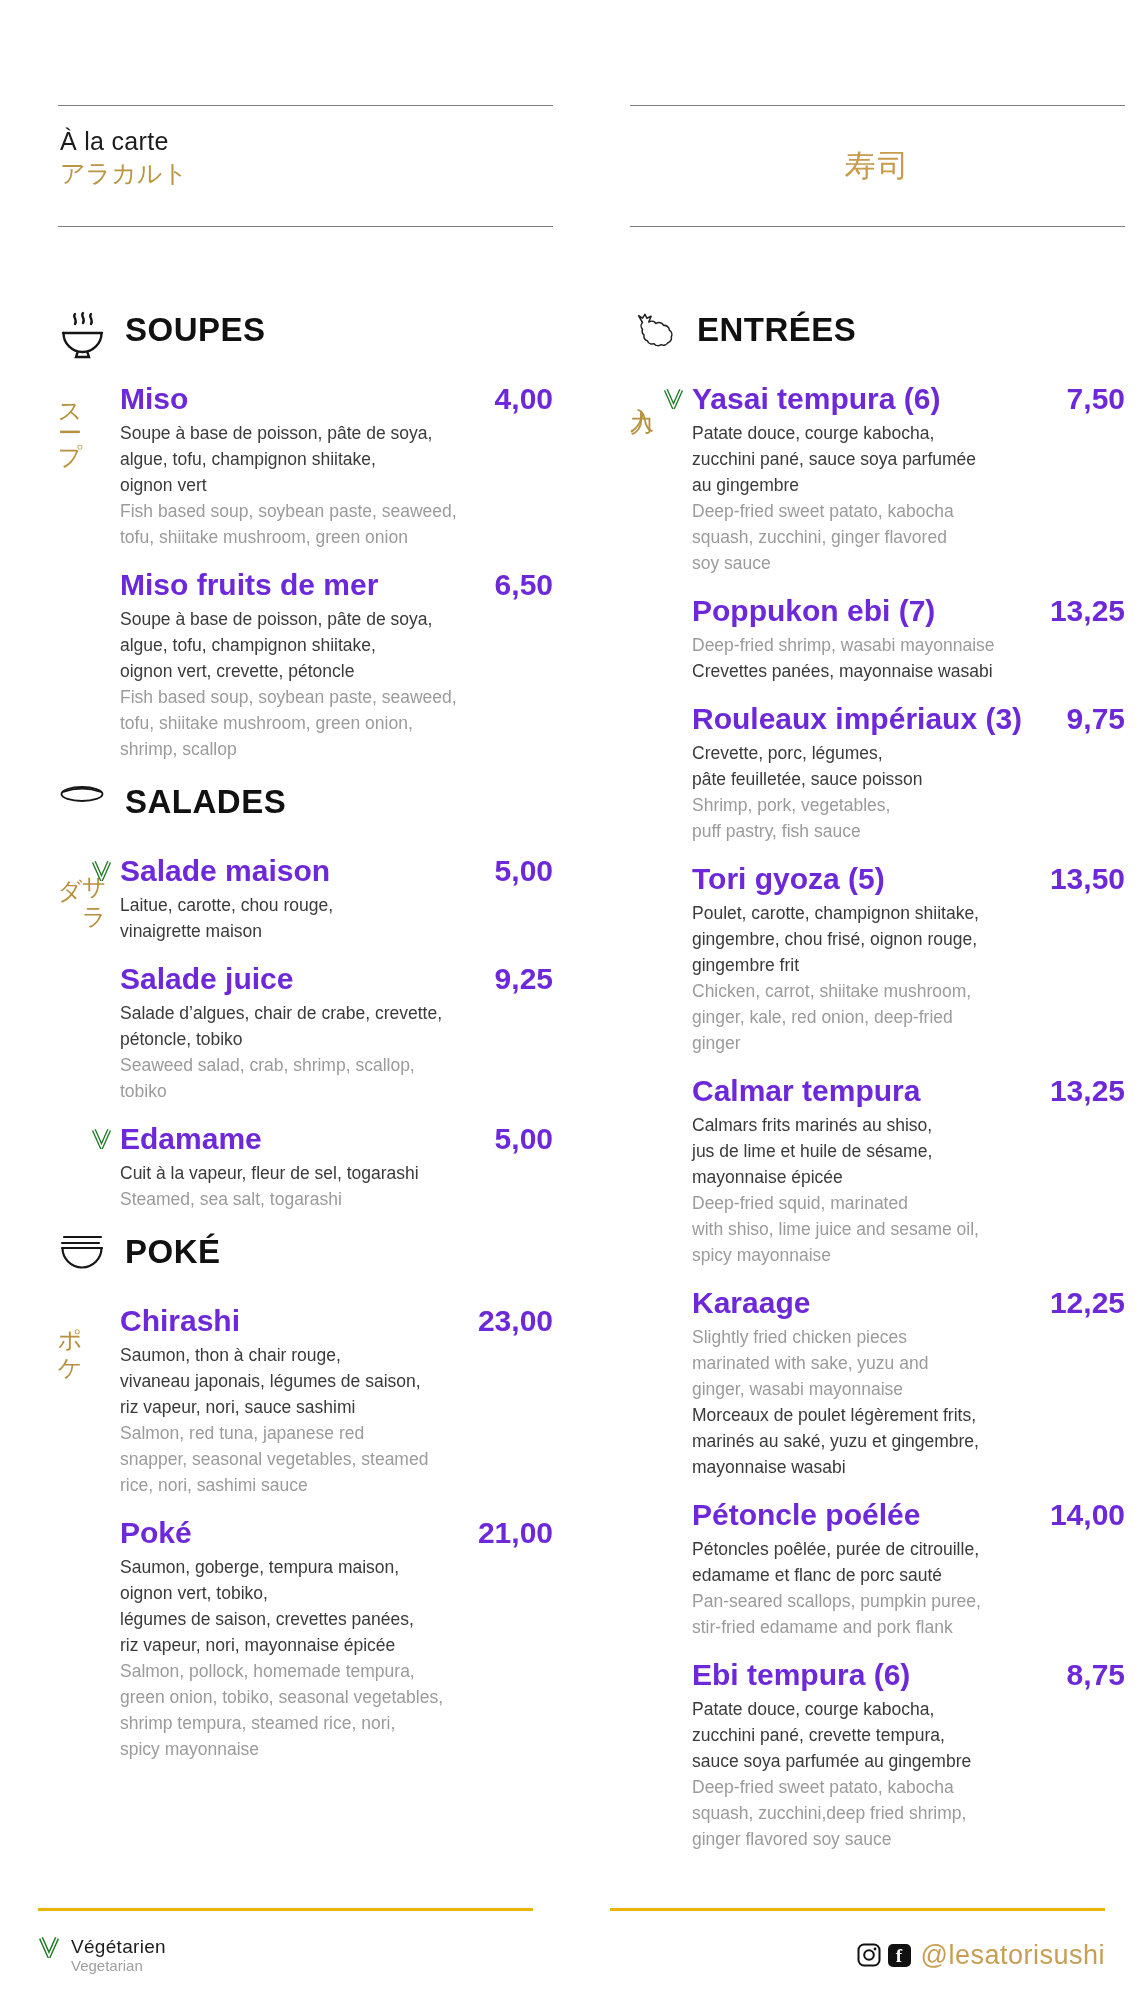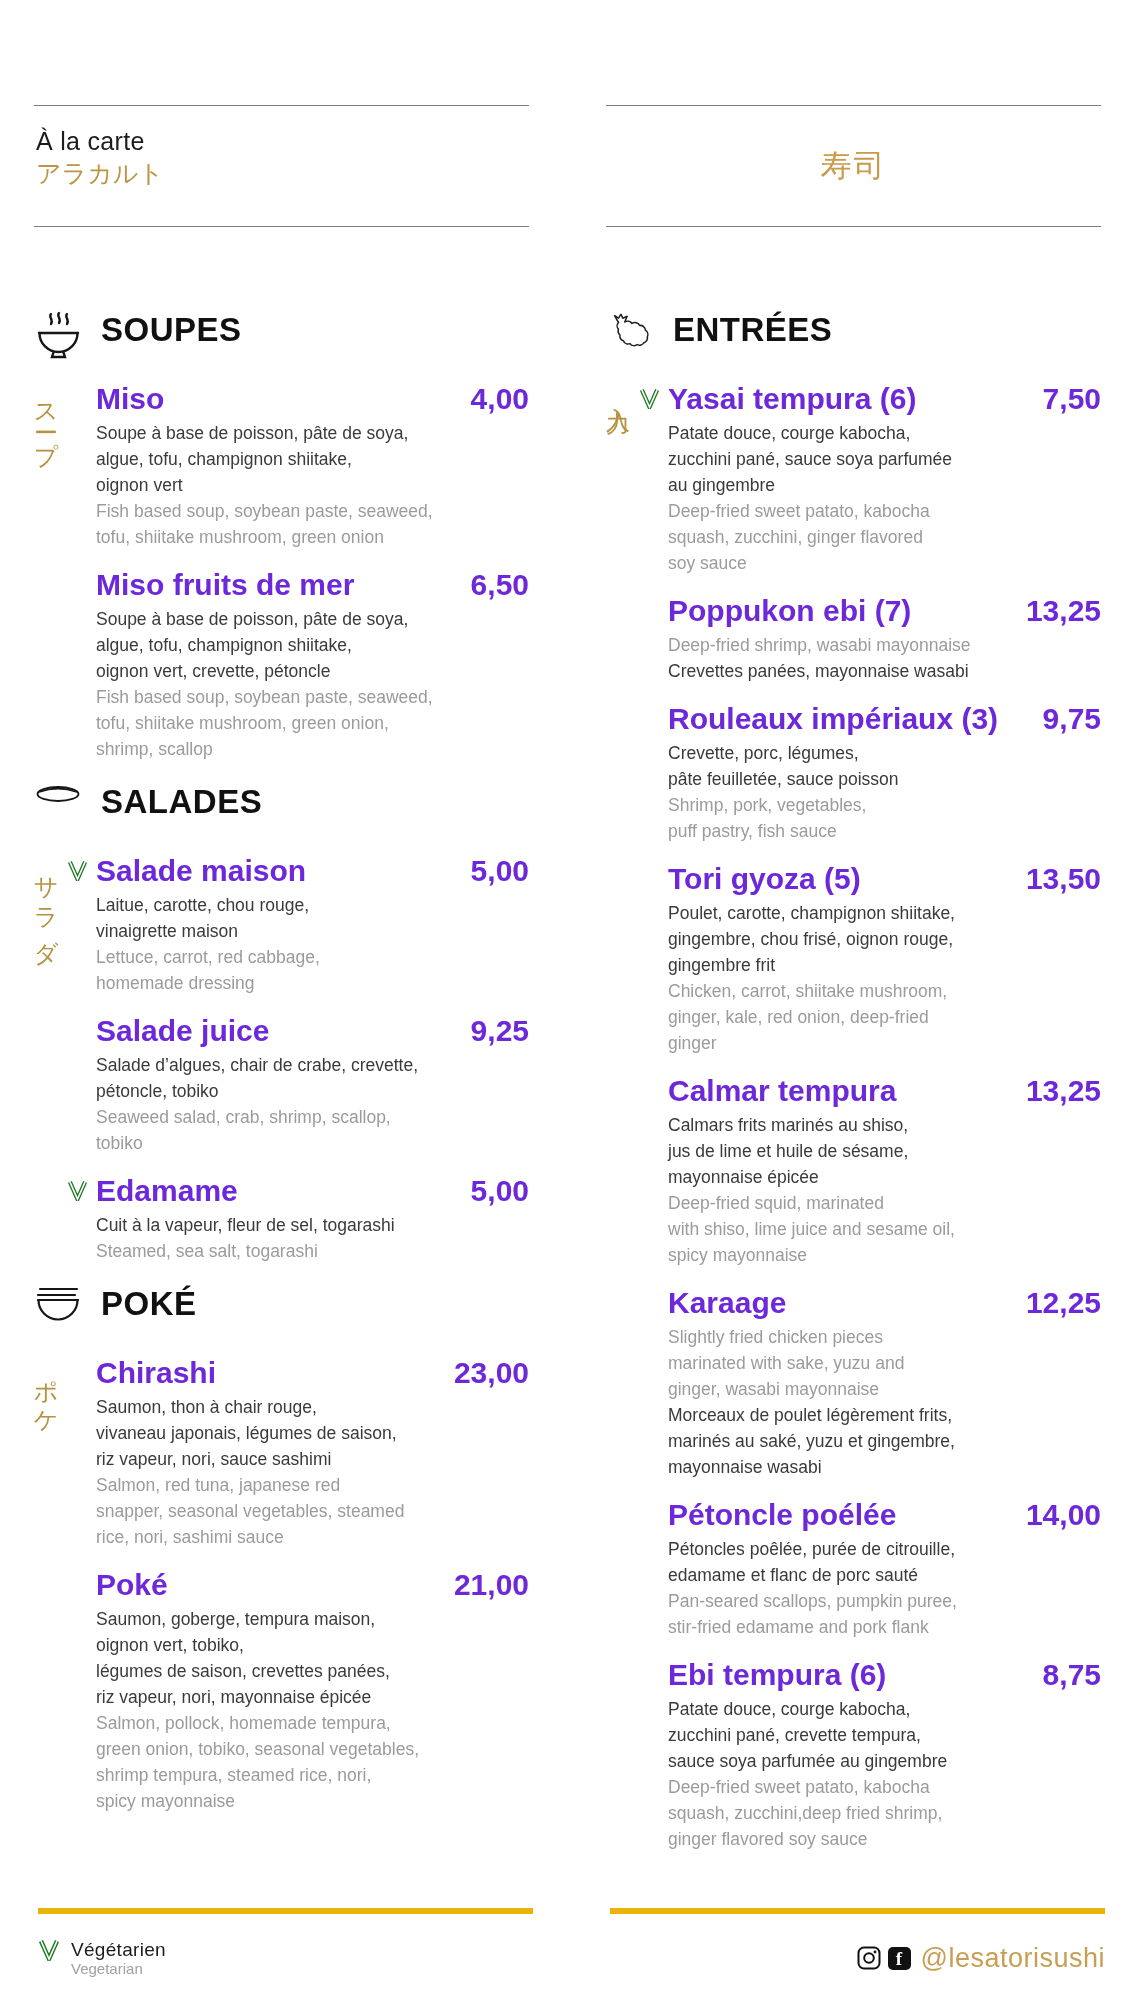--- a/index.html
+++ b/index.html
@@ -6,21 +6,21 @@
   .page{
     position:relative;
     width:1143px;height:2000px;
     background:#ffffff;
     overflow:hidden;
     font-family:"Liberation Sans","DejaVu Sans",sans-serif;
     color:#1c1c1c;
   }
   .columns{
     display:flex;
-    padding:0 34px;
+    padding:0 58px;
     gap:77px;
   }
   .col{flex:0 0 495px;width:495px;}
 
   
   .col-header{
     margin-top:105px;
     border-top:1px solid #7d7d7d;
     border-bottom:1px solid #7d7d7d;
     height:122px;
@@ -72,21 +72,21 @@
   .desc-fr{color:#3a3a3a;}
   .desc-en{color:#9b9b9b;}
 
   
   .footer{
     position:absolute;left:38px;right:38px;top:1908px;
     display:flex;gap:77px;
   }
   .footer-col{
     flex:0 0 495px;width:495px;box-sizing:border-box;
-    border-top:6px solid #eab308;
+    border-top:3px solid #eab308;
     padding-top:25px;
   }
   .veg-legend{display:flex;gap:11px;align-items:flex-start;}
   .veg-legend .lbl-fr{font-size:19px;color:#1c1c1c;line-height:21px;letter-spacing:.3px;}
   .veg-legend .lbl-en{font-size:15px;color:#a0a0a0;line-height:17px;}
   .footer-col.right{
     display:flex;align-items:center;justify-content:flex-end;gap:7px;
   }
   .fb-icon{
     width:23px;height:23px;background:#111;border-radius:5px;
@@ -182,22 +182,20 @@
                   </svg>
                 </span>
               </div>
               <div class="item-body">
                 <div class="name-row">
                   <span>Salade maison</span>
                   <span class="item-price">5,00</span>
                 </div>
                 <p class="desc desc-fr">Laitue, carotte, chou rouge,
 vinaigrette maison</p>
-                <p class="desc desc-en">Lettuce, carrot, red cabbage,
-homemade dressing</p>
               </div>
             </article>
             <article class="item">
               <div class="gutter"></div>
               <div class="item-body">
                 <div class="name-row">
                   <span>Salade juice</span>
                   <span class="item-price">9,25</span>
                 </div>
                 <p class="desc desc-fr">Salade d’algues, chair de crabe, crevette,

